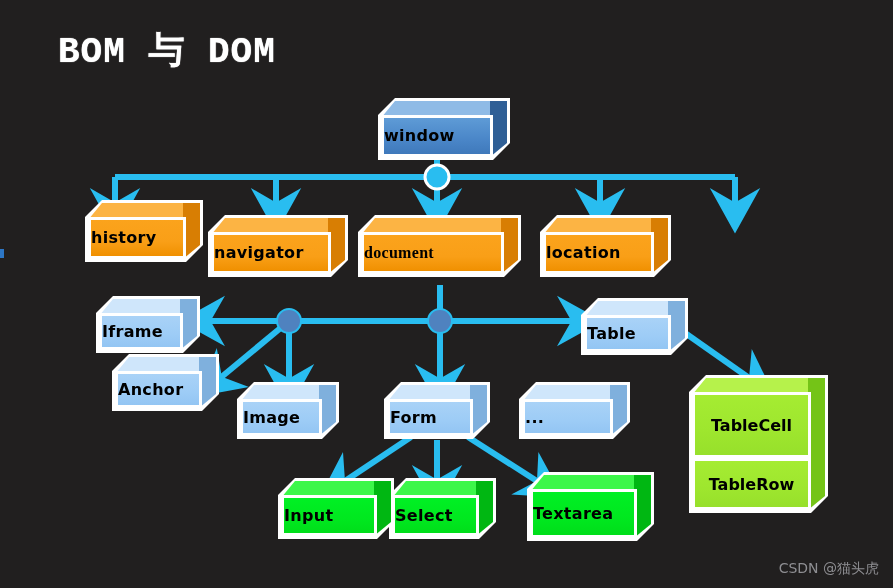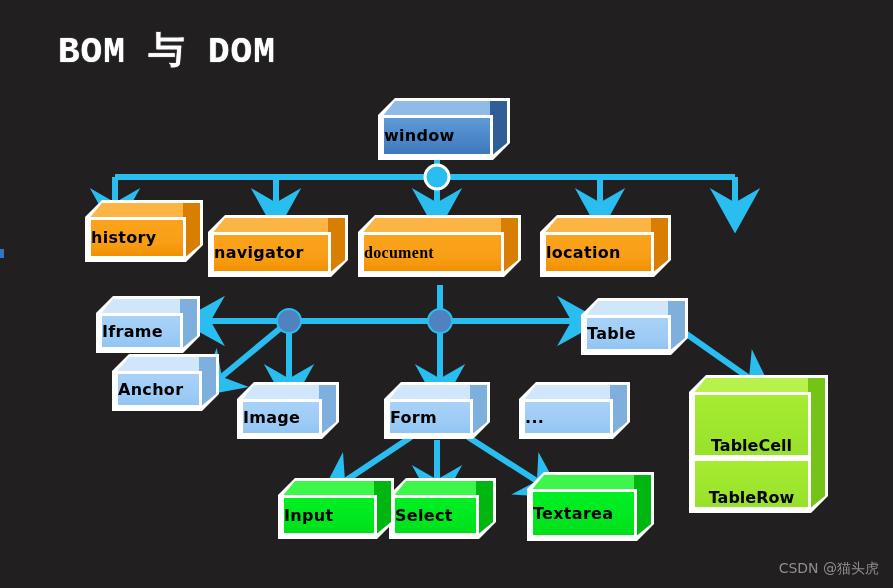--- a/index.html
+++ b/index.html
@@ -178,21 +178,21 @@
     background: #74c417;
   }
   .stack .cellface {
     position: absolute;
     left: 0;
     right: 14px;
     border: 3px solid #ffffff;
     box-sizing: border-box;
     background: linear-gradient(to bottom, #a5ec32 0%, #9ee62e 60%, #97e02b 100%);
     display: flex;
-    align-items: flex-end;
+    align-items: center;
     justify-content: center;
     z-index: 3;
   }
   .stack .cellface .label {
     color: #000000;
     font-weight: bold;
     font-size: 16px;
     white-space: nowrap;
   }
   .stack .cellface.upper { top: 14px; height: 66px; }

